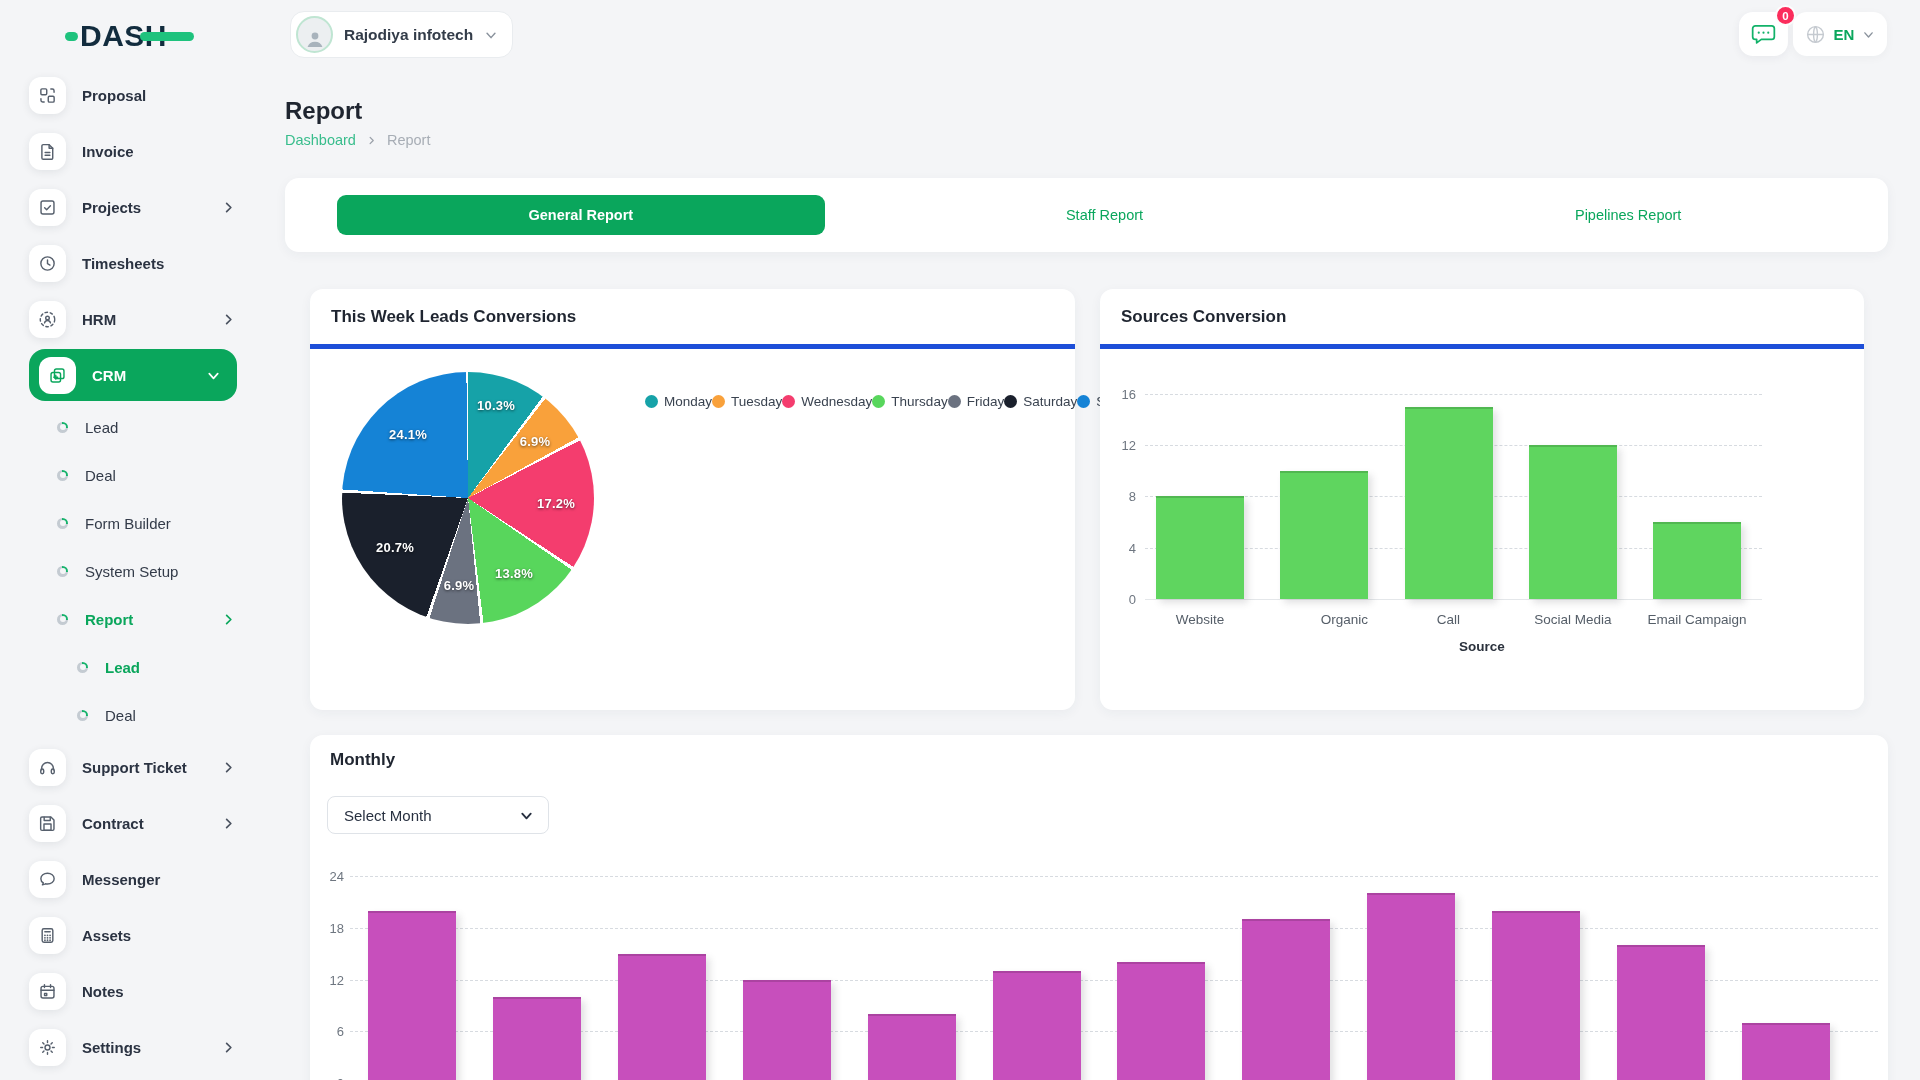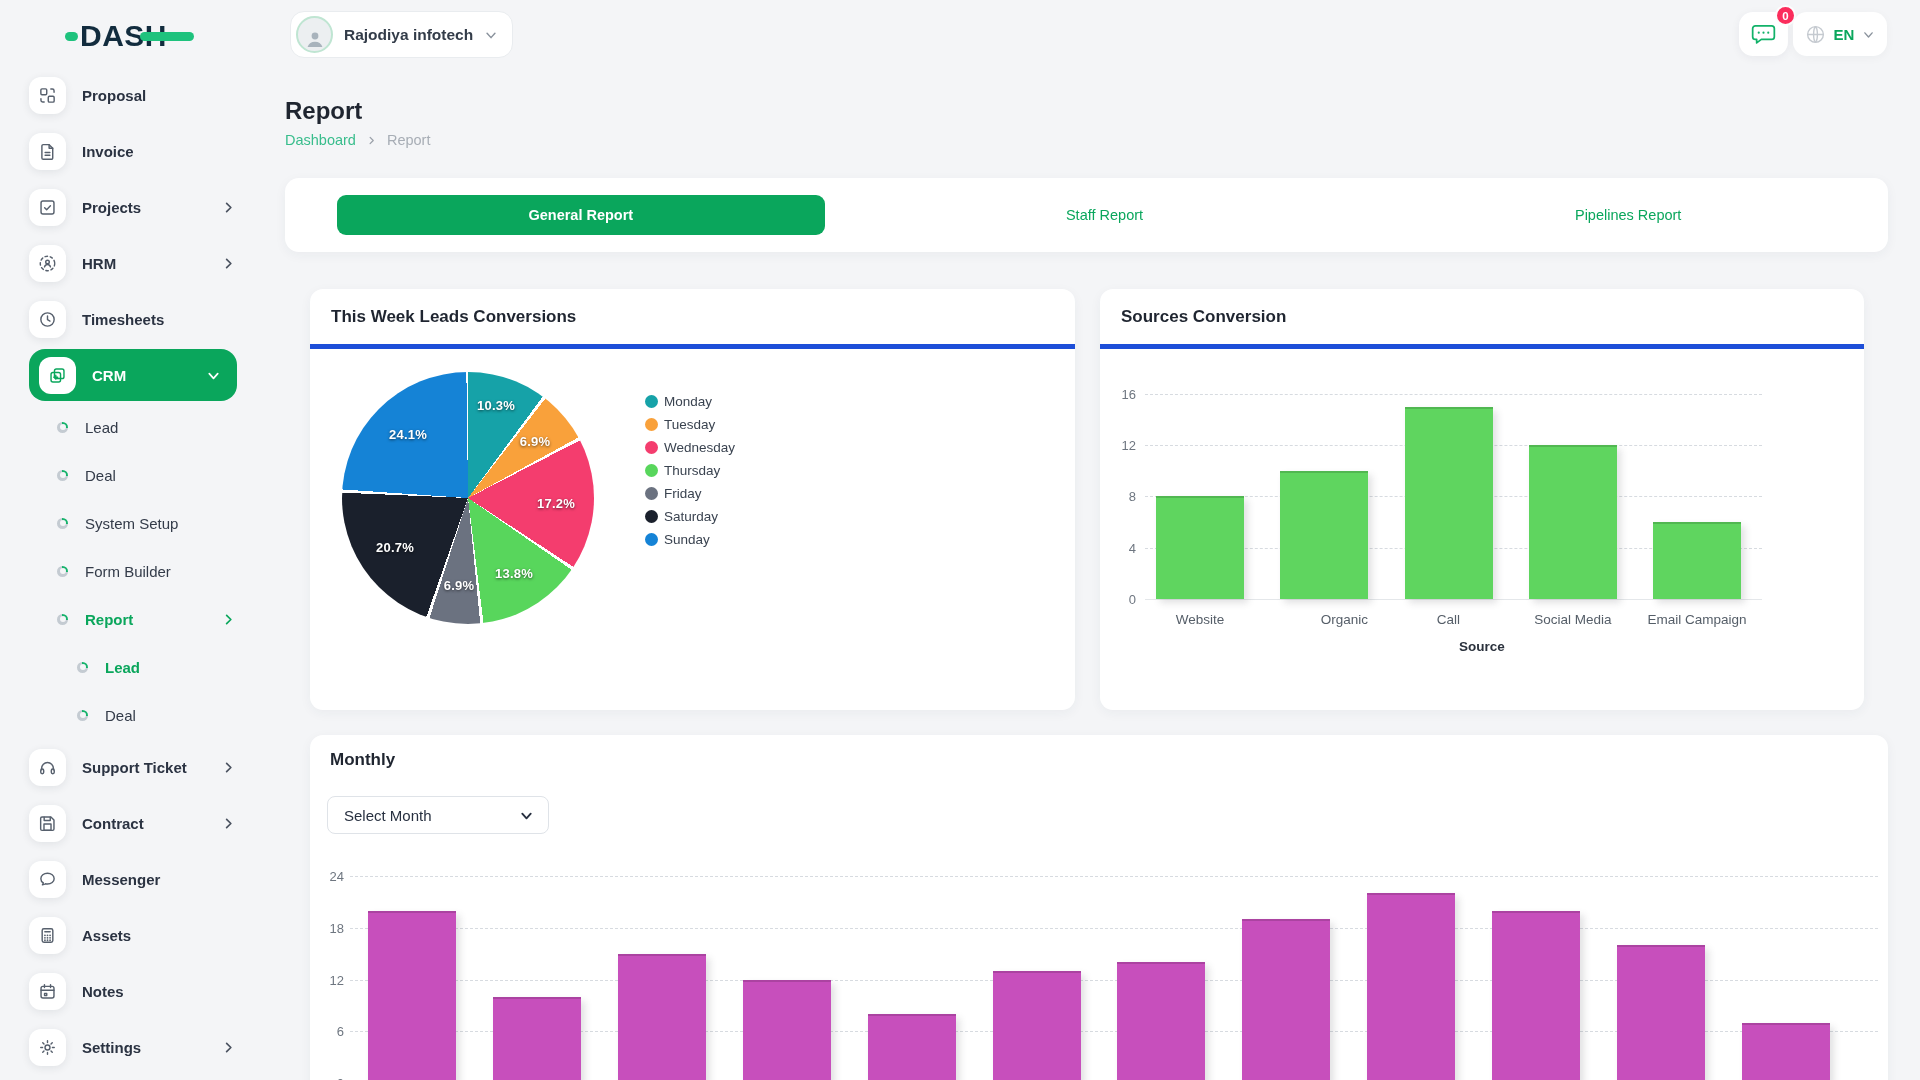--- a/index.html
+++ b/index.html
@@ -68,21 +68,21 @@
   .card-monthly{left:310px;top:735px;width:1578px;height:430px;}
   .card-head{height:60px;display:flex;align-items:center;padding:0 21px;font-size:17px;font-weight:700;
     color:#1f2530;border-bottom:5px solid #1d4ed8;}
   .plot{position:absolute;left:0;top:60px;right:0;bottom:0;}
   .plot-full{position:absolute;inset:0;}
 
   
   .pie{position:absolute;left:32px;top:23px;width:252px;height:252px;border-radius:50%;cursor:pointer;}
   .pie-label{position:absolute;transform:translate(-50%,-50%);color:#fff;font-size:13px;font-weight:700;
     text-shadow:0 1px 3px rgba(0,0,0,.6);letter-spacing:.2px;white-space:nowrap;}
-  .legend{position:absolute;left:335px;top:41px;display:flex;flex-direction:column;}
+  .legend{position:absolute;left:335px;top:41px;display:flex;flex-direction:row;}
   .legend-row{display:flex;align-items:center;height:23px;gap:6px;cursor:pointer;}
   .legend-dot{width:13px;height:13px;border-radius:50%;flex:none;}
   .legend-text{font-size:13.5px;color:#3a4350;}
 
   
   .gridline{position:absolute;height:0;border-top:1px dashed #d7dbe0;}
   .baseline{position:absolute;height:0;border-top:1px solid #e4e7ea;}
   .ytick{position:absolute;font-size:13px;color:#6e7680;transform:translateY(-50%);text-align:right;width:30px;}
   .bar{position:absolute;border-top:2px solid rgba(0,0,0,.14);box-shadow:4px 4px 7px rgba(60,60,70,.15);cursor:pointer;}
   .catlabel{position:absolute;font-size:13.5px;color:#555e68;transform:translateX(-50%);white-space:nowrap;}
@@ -134,41 +134,41 @@
         <span class="nav-label">Projects</span>
         <span class="chev">
           <svg width="15" height="15" viewBox="0 0 16 16" fill="none">
             <path d="M6 3.5l4.5 4.5L6 12.5" stroke="currentColor" stroke-width="1.8" stroke-linecap="round" stroke-linejoin="round"></path>
           </svg>
         </span>
       </div>
       <div class="nav-row main">
         <span class="tile">
           <svg width="19" height="19" viewBox="0 0 20 20" fill="none" stroke="currentColor" stroke-width="1.5" stroke-linecap="round">
+            <circle cx="10" cy="10" r="7"></circle>
+            <path d="M10 6.2v3.8l2.6 1.6"></path>
+          </svg>
+        </span>
+        <span class="nav-label">Timesheets</span>
+      </div>
+      <div class="nav-row main">
+        <span class="tile">
+          <svg width="19" height="19" viewBox="0 0 20 20" fill="none" stroke="currentColor" stroke-width="1.5" stroke-linecap="round">
             <circle cx="10" cy="10" r="7.6" stroke-dasharray="2.6 2.9"></circle>
             <circle cx="10" cy="8.4" r="1.9"></circle>
             <path d="M6.9 13.6c.5-1.7 1.7-2.5 3.1-2.5s2.6.8 3.1 2.5"></path>
           </svg>
         </span>
         <span class="nav-label">HRM</span>
         <span class="chev">
           <svg width="15" height="15" viewBox="0 0 16 16" fill="none">
             <path d="M6 3.5l4.5 4.5L6 12.5" stroke="currentColor" stroke-width="1.8" stroke-linecap="round" stroke-linejoin="round"></path>
           </svg>
         </span>
       </div>
-      <div class="nav-row main">
-        <span class="tile">
-          <svg width="19" height="19" viewBox="0 0 20 20" fill="none" stroke="currentColor" stroke-width="1.5" stroke-linecap="round">
-            <circle cx="10" cy="10" r="7"></circle>
-            <path d="M10 6.2v3.8l2.6 1.6"></path>
-          </svg>
-        </span>
-        <span class="nav-label">Timesheets</span>
-      </div>
       <div class="nav-row main active pill">
         <span class="tile">
           <svg width="19" height="19" viewBox="0 0 20 20" fill="none" stroke="currentColor" stroke-width="1.5" stroke-linecap="round" stroke-linejoin="round">
             <rect x="6.8" y="3.2" width="10" height="10" rx="2"></rect>
             <rect x="3.2" y="6.8" width="10" height="10" rx="2"></rect>
             <path d="M6.2 11.8h4M8.2 9.8v4"></path>
           </svg>
         </span>
         <span class="nav-label">CRM</span>
         <span class="chev">
@@ -180,25 +180,25 @@
       <div class="nav-row sub">
         <span class="ring"></span>
         <span class="nav-label">Lead</span>
       </div>
       <div class="nav-row sub">
         <span class="ring"></span>
         <span class="nav-label">Deal</span>
       </div>
       <div class="nav-row sub">
         <span class="ring"></span>
+        <span class="nav-label">Form Builder</span>
+      </div>
+      <div class="nav-row sub">
+        <span class="ring"></span>
         <span class="nav-label">System Setup</span>
-      </div>
-      <div class="nav-row sub">
-        <span class="ring"></span>
-        <span class="nav-label">Form Builder</span>
       </div>
       <div class="nav-row sub active">
         <span class="ring"></span>
         <span class="nav-label">Report</span>
         <span class="chev">
           <svg width="15" height="15" viewBox="0 0 16 16" fill="none">
             <path d="M6 3.5l4.5 4.5L6 12.5" stroke="currentColor" stroke-width="1.8" stroke-linecap="round" stroke-linejoin="round"></path>
           </svg>
         </span>
       </div>

